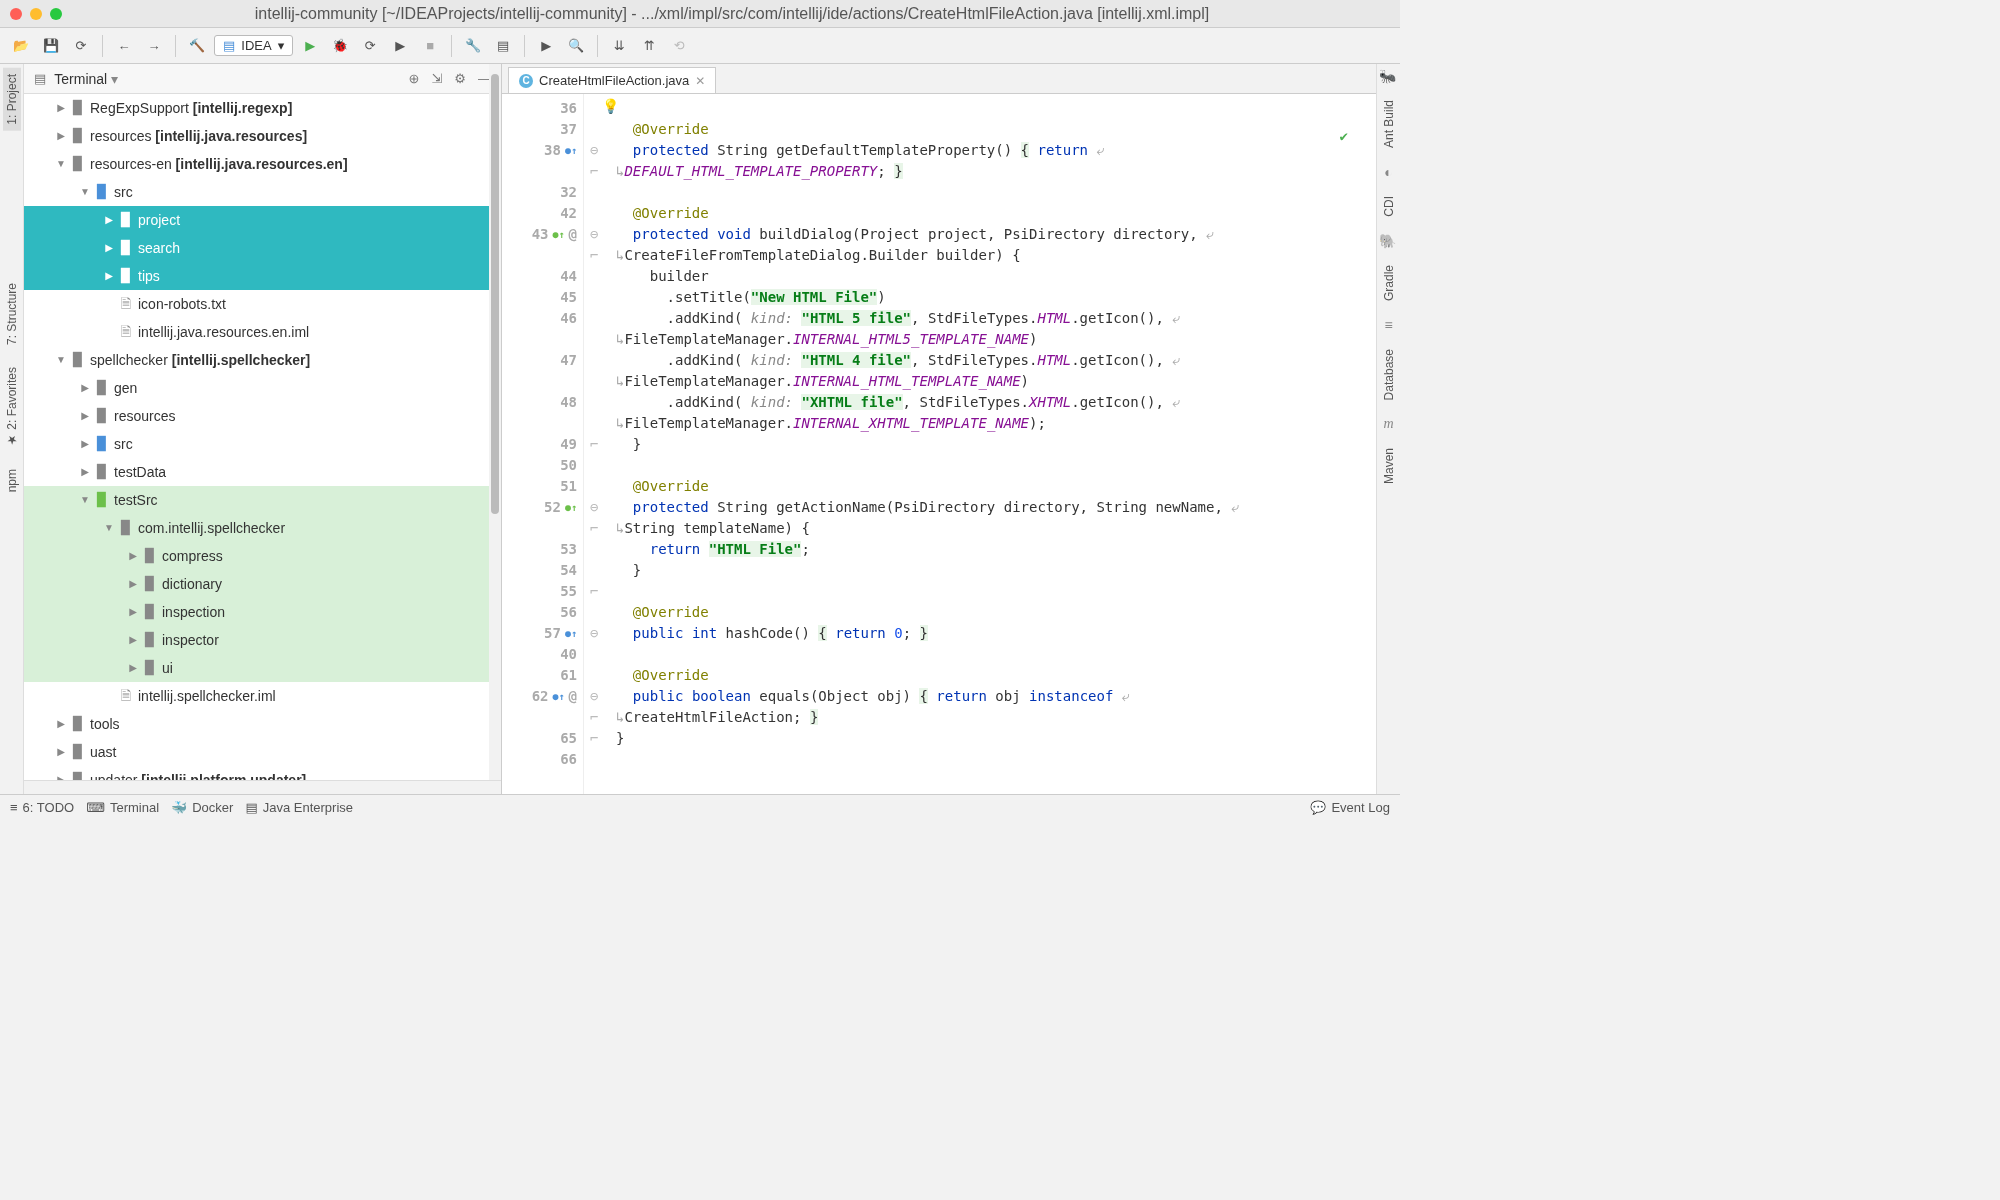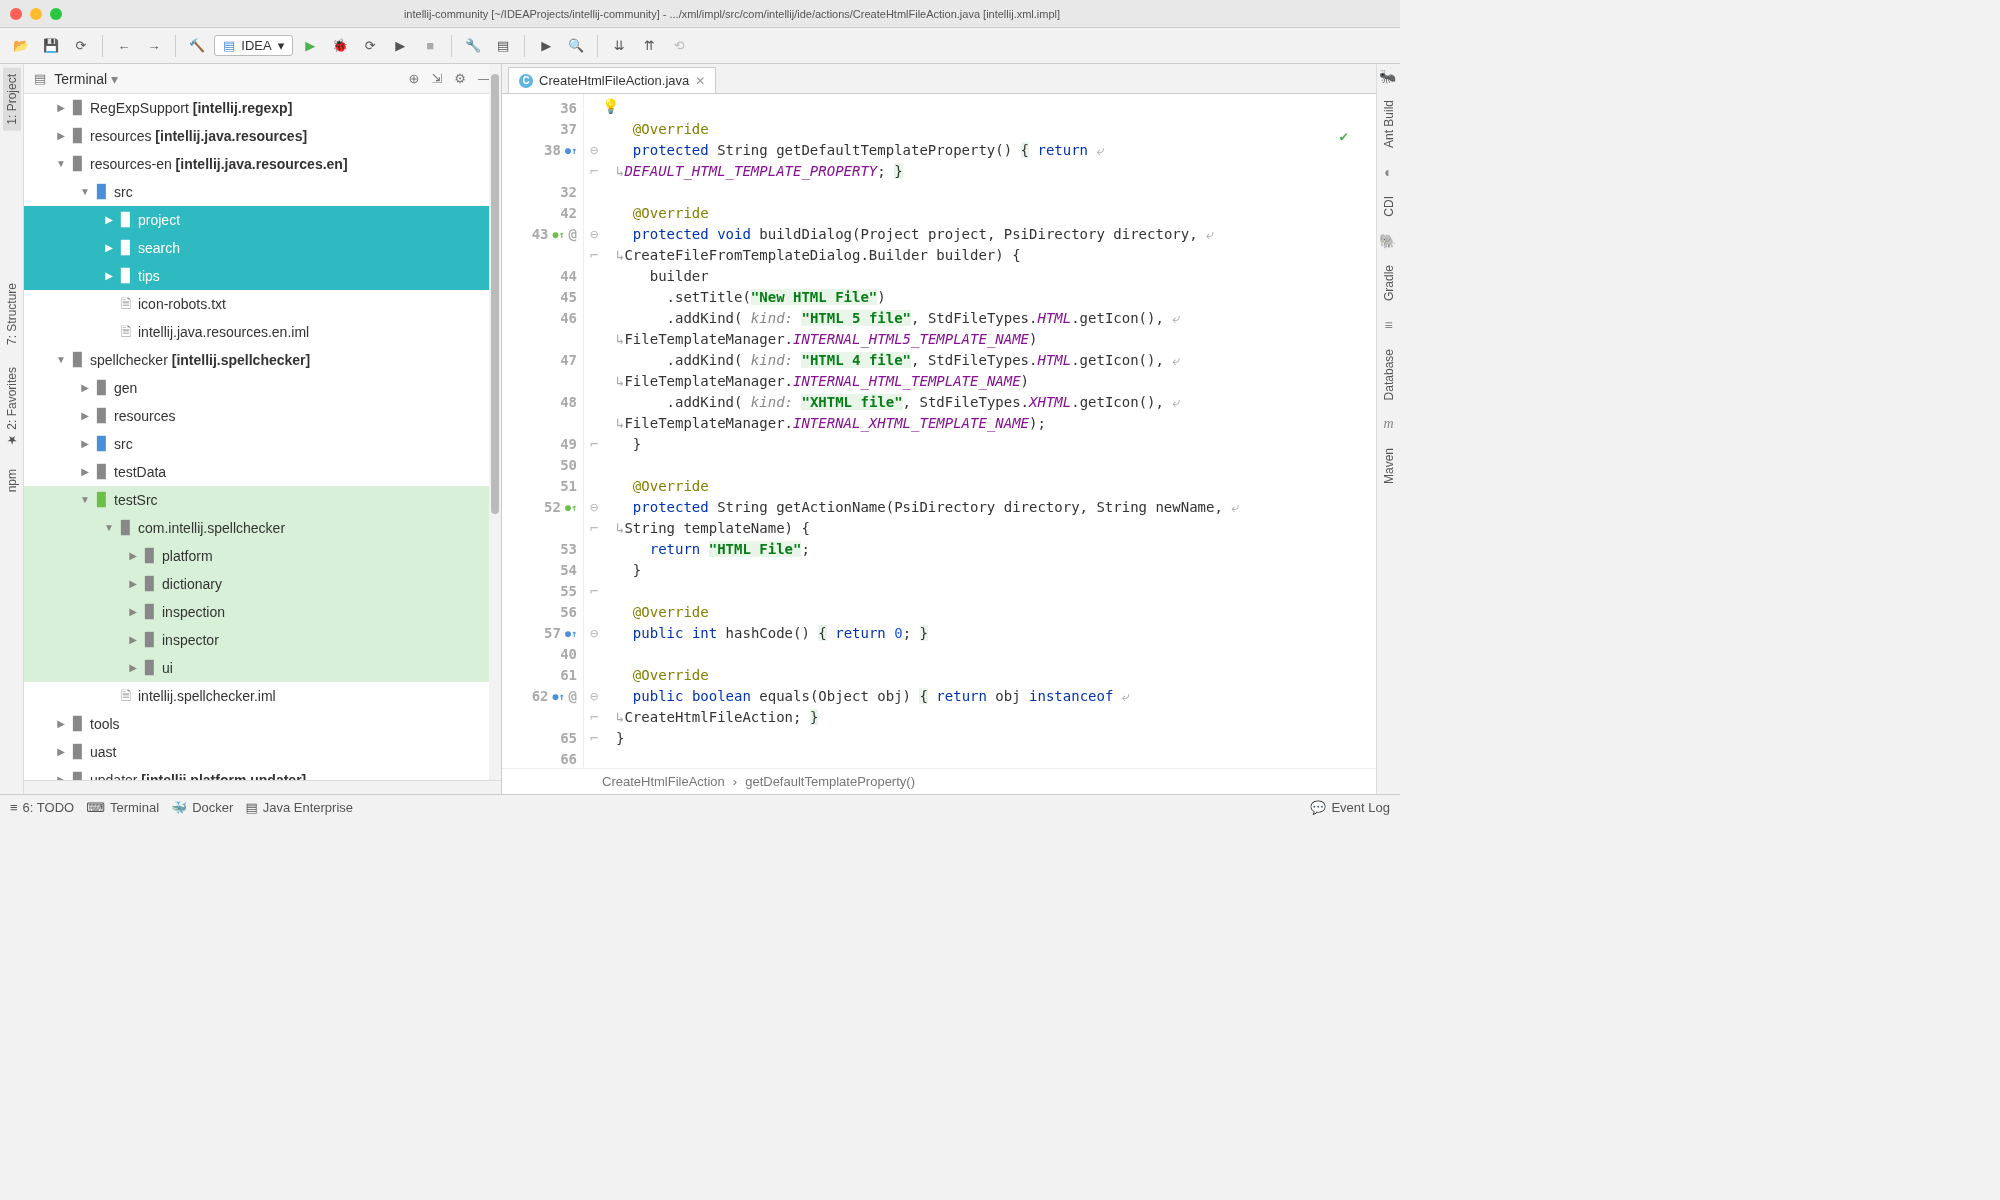--- a/index.html
+++ b/index.html
@@ -1,21 +1,21 @@
 <!DOCTYPE html>
 <html><head>
 <meta charset="utf-8">
 <style>
 * { box-sizing: border-box; margin: 0; padding: 0; }
 body { font-family: -apple-system, "Helvetica Neue", Arial, sans-serif; font-size: 13px; background: #f2f2f2; color: #333; overflow: hidden; width: 1400px; height: 820px; }
 .titlebar { height: 28px; background: #e8e8e8; display: flex; align-items: center; padding: 0 10px; border-bottom: 1px solid #ccc; }
 .traffic { display: flex; gap: 8px; margin-right: 12px; }
 .dot { width: 12px; height: 12px; border-radius: 50%; }
 .dot.red { background: #ff5f57; } .dot.yellow { background: #ffbd2e; } .dot.green { background: #28c940; }
-.title-text { flex: 1; text-align: center; font-size: 11px; color: #555; }
+.title-text { flex: 1; text-align: center; font-size: 16px; color: #555; }
 .toolbar { height: 36px; background: #f2f2f2; display: flex; align-items: center; padding: 0 8px; border-bottom: 1px solid #ccc; gap: 4px; }
 .tb-btn { width: 26px; height: 26px; display: flex; align-items: center; justify-content: center; color: #555; cursor: pointer; }
 .tb-sep { width: 1px; height: 22px; background: #ccc; margin: 0 4px; }
 .config-dd { display: flex; align-items: center; border: 1px solid #bbb; border-radius: 3px; padding: 2px 8px; background: #fff; gap: 6px; font-size: 13px; }
 .main { display: flex; height: calc(100% - 28px - 36px - 26px); }
 .left-rail { width: 24px; background: #f2f2f2; border-right: 1px solid #ddd; display: flex; flex-direction: column; align-items: center; padding-top: 4px; gap: 10px; }
 .rail-item { writing-mode: vertical-rl; transform: rotate(180deg); font-size: 12px; color: #555; padding: 6px 2px; cursor: pointer; }
 .rail-item.active { background: #ddd; }
 .rail-icon { font-size: 14px; color: #888; }
 .project-panel { width: 478px; background: #fff; border-right: 1px solid #ccc; display: flex; flex-direction: column; position: relative; }
@@ -203,21 +203,21 @@
           <span class="tree-label">testSrc</span>
         </div>
         <div class="tree-row testsrc" style="padding-left: 78px;">
           <span class="tree-arrow">▼</span>
           <span class="tree-icon folder" style="color: rgb(136, 136, 136);">▉</span>
           <span class="tree-label">com.intellij.spellchecker</span>
         </div>
         <div class="tree-row testsrc" style="padding-left: 102px;">
           <span class="tree-arrow">▶</span>
           <span class="tree-icon folder" style="color: rgb(136, 136, 136);">▉</span>
-          <span class="tree-label">platform</span>
+          <span class="tree-label">compress</span>
         </div>
         <div class="tree-row testsrc" style="padding-left: 102px;">
           <span class="tree-arrow">▶</span>
           <span class="tree-icon folder" style="color: rgb(136, 136, 136);">▉</span>
           <span class="tree-label">dictionary</span>
         </div>
         <div class="tree-row testsrc" style="padding-left: 102px;">
           <span class="tree-arrow">▶</span>
           <span class="tree-icon folder" style="color: rgb(136, 136, 136);">▉</span>
           <span class="tree-label">inspection</span>
@@ -332,25 +332,20 @@
           <div style="height: 21px;"></div>
           <div style="height: 21px;">⊖</div>
           <div style="height: 21px;"></div>
           <div style="height: 21px;"></div>
           <div style="height: 21px;">⊖</div>
           <div style="height: 21px;">⌐</div>
           <div style="height: 21px;">⌐</div>
           <div style="height: 21px;"></div>
         </div>
       <div class="code" id="code"><div>&nbsp;</div><div>  <span class="ann">@Override</span></div><div>  <span class="kw">protected</span> String getDefaultTemplateProperty() <span class="brace">{</span> <span class="kw">return</span> <span class="wrap">⤶</span></div><div><span class="wrap">↳</span><span class="field">DEFAULT_HTML_TEMPLATE_PROPERTY</span>; <span class="brace">}</span></div><div>&nbsp;</div><div>  <span class="ann">@Override</span></div><div>  <span class="kw">protected</span> <span class="kw">void</span> buildDialog(Project project, PsiDirectory directory, <span class="wrap">⤶</span></div><div><span class="wrap">↳</span>CreateFileFromTemplateDialog.Builder builder) {</div><div>    builder</div><div>      .setTitle(<span class="str">"New HTML File"</span>)</div><div>      .addKind( <span class="param">kind:</span> <span class="str">"HTML 5 file"</span>, StdFileTypes.<span class="field">HTML</span>.getIcon(), <span class="wrap">⤶</span></div><div><span class="wrap">↳</span>FileTemplateManager.<span class="field">INTERNAL_HTML5_TEMPLATE_NAME</span>)</div><div>      .addKind( <span class="param">kind:</span> <span class="str">"HTML 4 file"</span>, StdFileTypes.<span class="field">HTML</span>.getIcon(), <span class="wrap">⤶</span></div><div><span class="wrap">↳</span>FileTemplateManager.<span class="field">INTERNAL_HTML_TEMPLATE_NAME</span>)</div><div>      .addKind( <span class="param">kind:</span> <span class="str">"XHTML file"</span>, StdFileTypes.<span class="field">XHTML</span>.getIcon(), <span class="wrap">⤶</span></div><div><span class="wrap">↳</span>FileTemplateManager.<span class="field">INTERNAL_XHTML_TEMPLATE_NAME</span>);</div><div>  }</div><div>&nbsp;</div><div>  <span class="ann">@Override</span></div><div>  <span class="kw">protected</span> String getActionName(PsiDirectory directory, String newName, <span class="wrap">⤶</span></div><div><span class="wrap">↳</span>String templateName) {</div><div>    <span class="kw">return</span> <span class="str">"HTML File"</span>;</div><div>  }</div><div>&nbsp;</div><div>  <span class="ann">@Override</span></div><div>  <span class="kw">public</span> <span class="kw">int</span> hashCode() <span class="brace">{</span> <span class="kw">return</span> <span class="num">0</span>; <span class="brace">}</span></div><div>&nbsp;</div><div>  <span class="ann">@Override</span></div><div>  <span class="kw">public</span> <span class="kw">boolean</span> equals(Object obj) <span class="brace">{</span> <span class="kw">return</span> obj <span class="kw">instanceof</span> <span class="wrap">⤶</span></div><div><span class="wrap">↳</span>CreateHtmlFileAction; <span class="brace">}</span></div><div>}</div><div>&nbsp;</div></div>
-    </div>
-    <div class="breadcrumb-bar">
-      <span>CreateHtmlFileAction</span>
-      <span>›</span>
-      <span>getDefaultTemplateProperty()</span>
     </div>
   </div>
 
   <div class="right-rail">
     <div class="rail-icon">🐜</div>
     <div class="rail-item">Ant Build</div>
     <div class="rail-icon">◐</div>
     <div class="rail-item">CDI</div>
     <div class="rail-icon">🐘</div>
     <div class="rail-item">Gradle</div>

